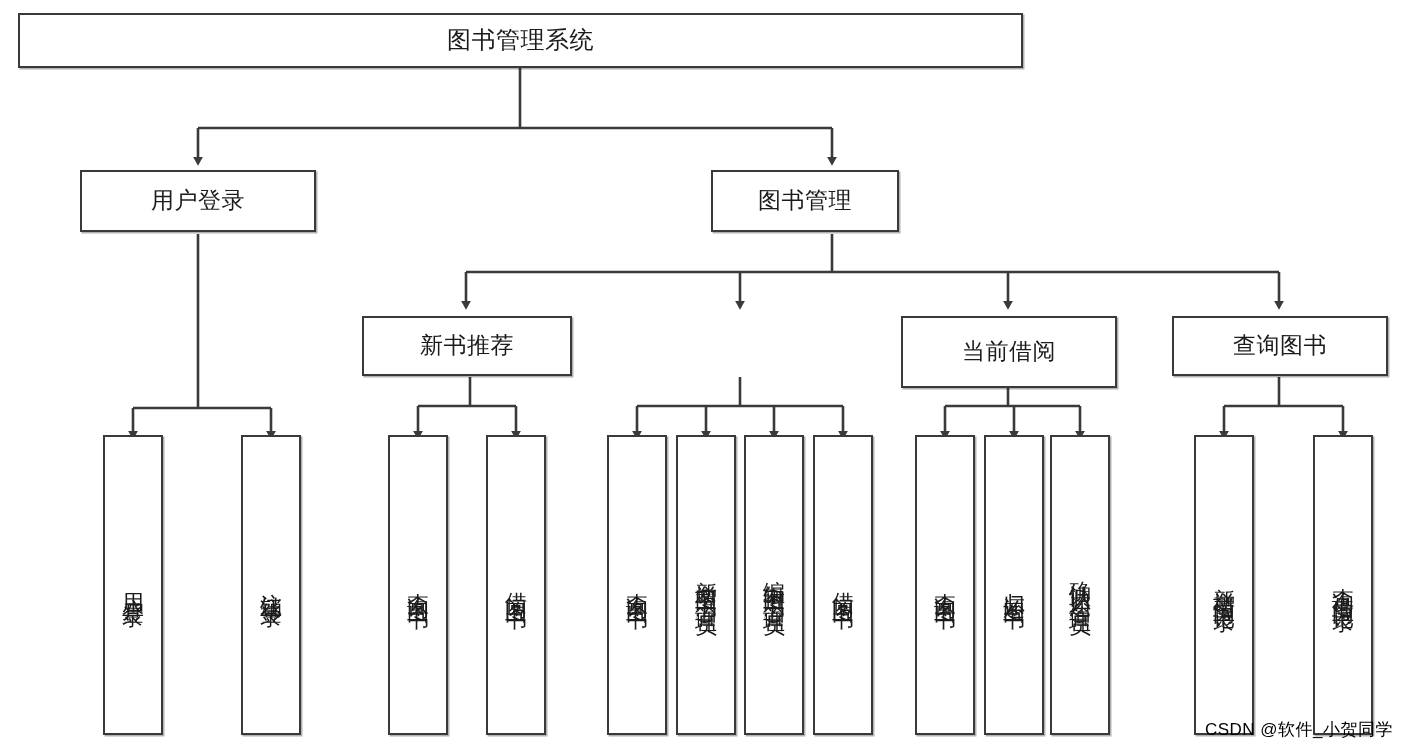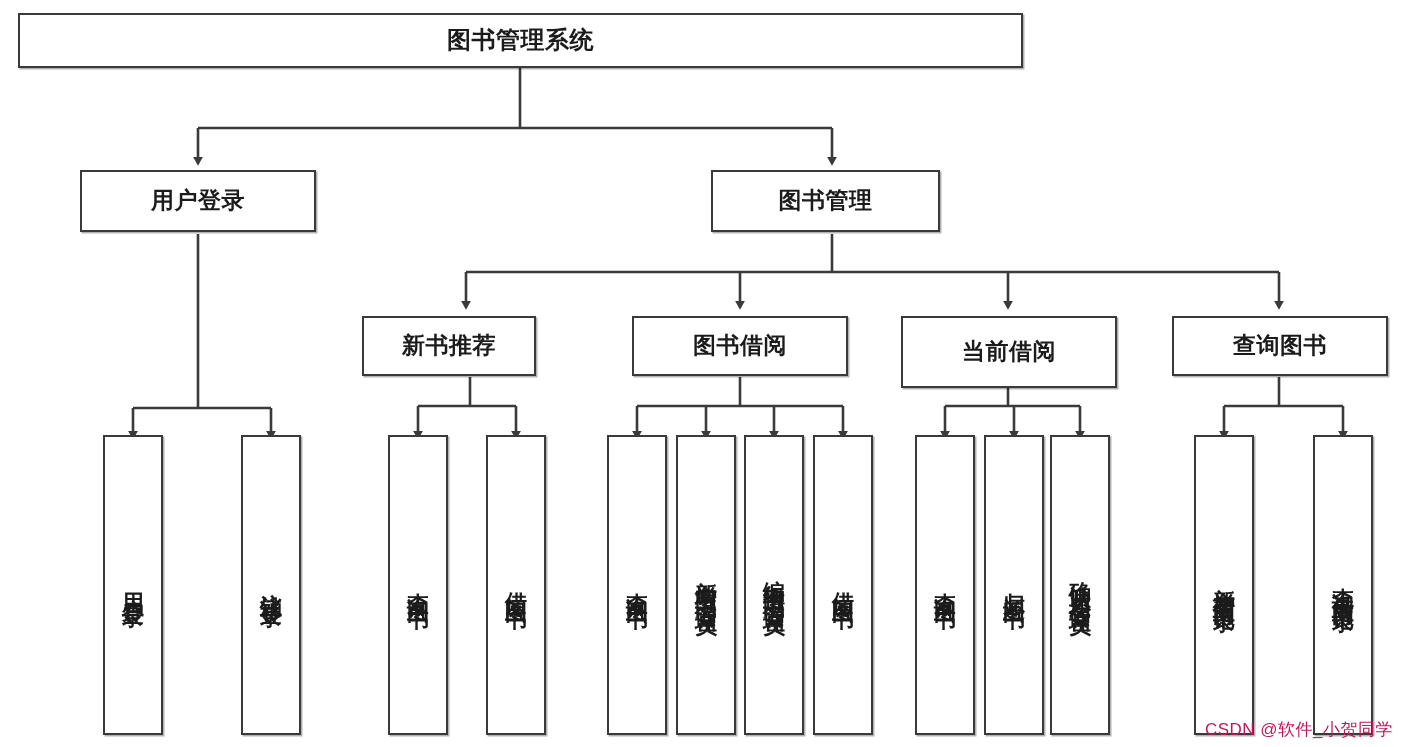--- a/index.html
+++ b/index.html
@@ -34,21 +34,20 @@
     align-items: center;
     justify-content: center;
     color: #1b1b1b;
     box-shadow: 1.5px 1.5px 0 rgba(0,0,0,0.30);
   }
   .node .lbl {
     display: block;
     line-height: 1.18;
     text-align: right;
     white-space: nowrap;
-    font-weight: bold;
   }
   
   .node.h .lbl {
     font-size: 23px;
     letter-spacing: 0.5px;
   }
   .node.root .lbl {
     font-size: 24px;
   }
   
@@ -63,21 +62,21 @@
     line-height: 1.0;
     letter-spacing: 5px;
     white-space: normal;
     max-height: 268px;
   }
   .watermark {
     position: absolute;
     right: 12px;
     bottom: 6px;
     font-size: 17px;
-    color: #be185d;
+    color: #000000;
     letter-spacing: 0.5px;
     user-select: none;
     white-space: nowrap;
   }
 </style>
 </head>
 <body>
 
 <div id="canvas">
 
@@ -131,29 +130,26 @@
     </g>
   </svg>
 
   <div class="node h root" style="left:18px; top:13px; width:1005px; height:55px;">
     <span class="lbl">图书管理系统</span>
   </div>
 
   <div class="node h" style="left:80px; top:170px; width:236px; height:62px;">
     <span class="lbl">用户登录</span>
   </div>
-  <div class="node h" style="left:711px; top:170px; width:229px; height:62px;">
+  <div class="node h" style="left:711px; top:170px; width:188px; height:62px;">
     <span class="lbl">图书管理</span>
   </div>
 
-  <div class="node h" style="left:362px; top:316px; width:174px; height:60px;">
+  <div class="node h" style="left:362px; top:316px; width:210px; height:60px;">
     <span class="lbl">新书推荐</span>
-  </div>
-  <div class="node h" style="left:632px; top:316px; width:216px; height:60px;">
-    <span class="lbl">图书借阅</span>
   </div>
   <div class="node h" style="left:901px; top:316px; width:216px; height:72px;">
     <span class="lbl">当前借阅</span>
   </div>
   <div class="node h" style="left:1172px; top:316px; width:216px; height:60px;">
     <span class="lbl">查询图书</span>
   </div>
 
   <div class="node v" style="left:103px; top:435px; width:60px; height:300px;">
     <span class="lbl">用户登录</span>

